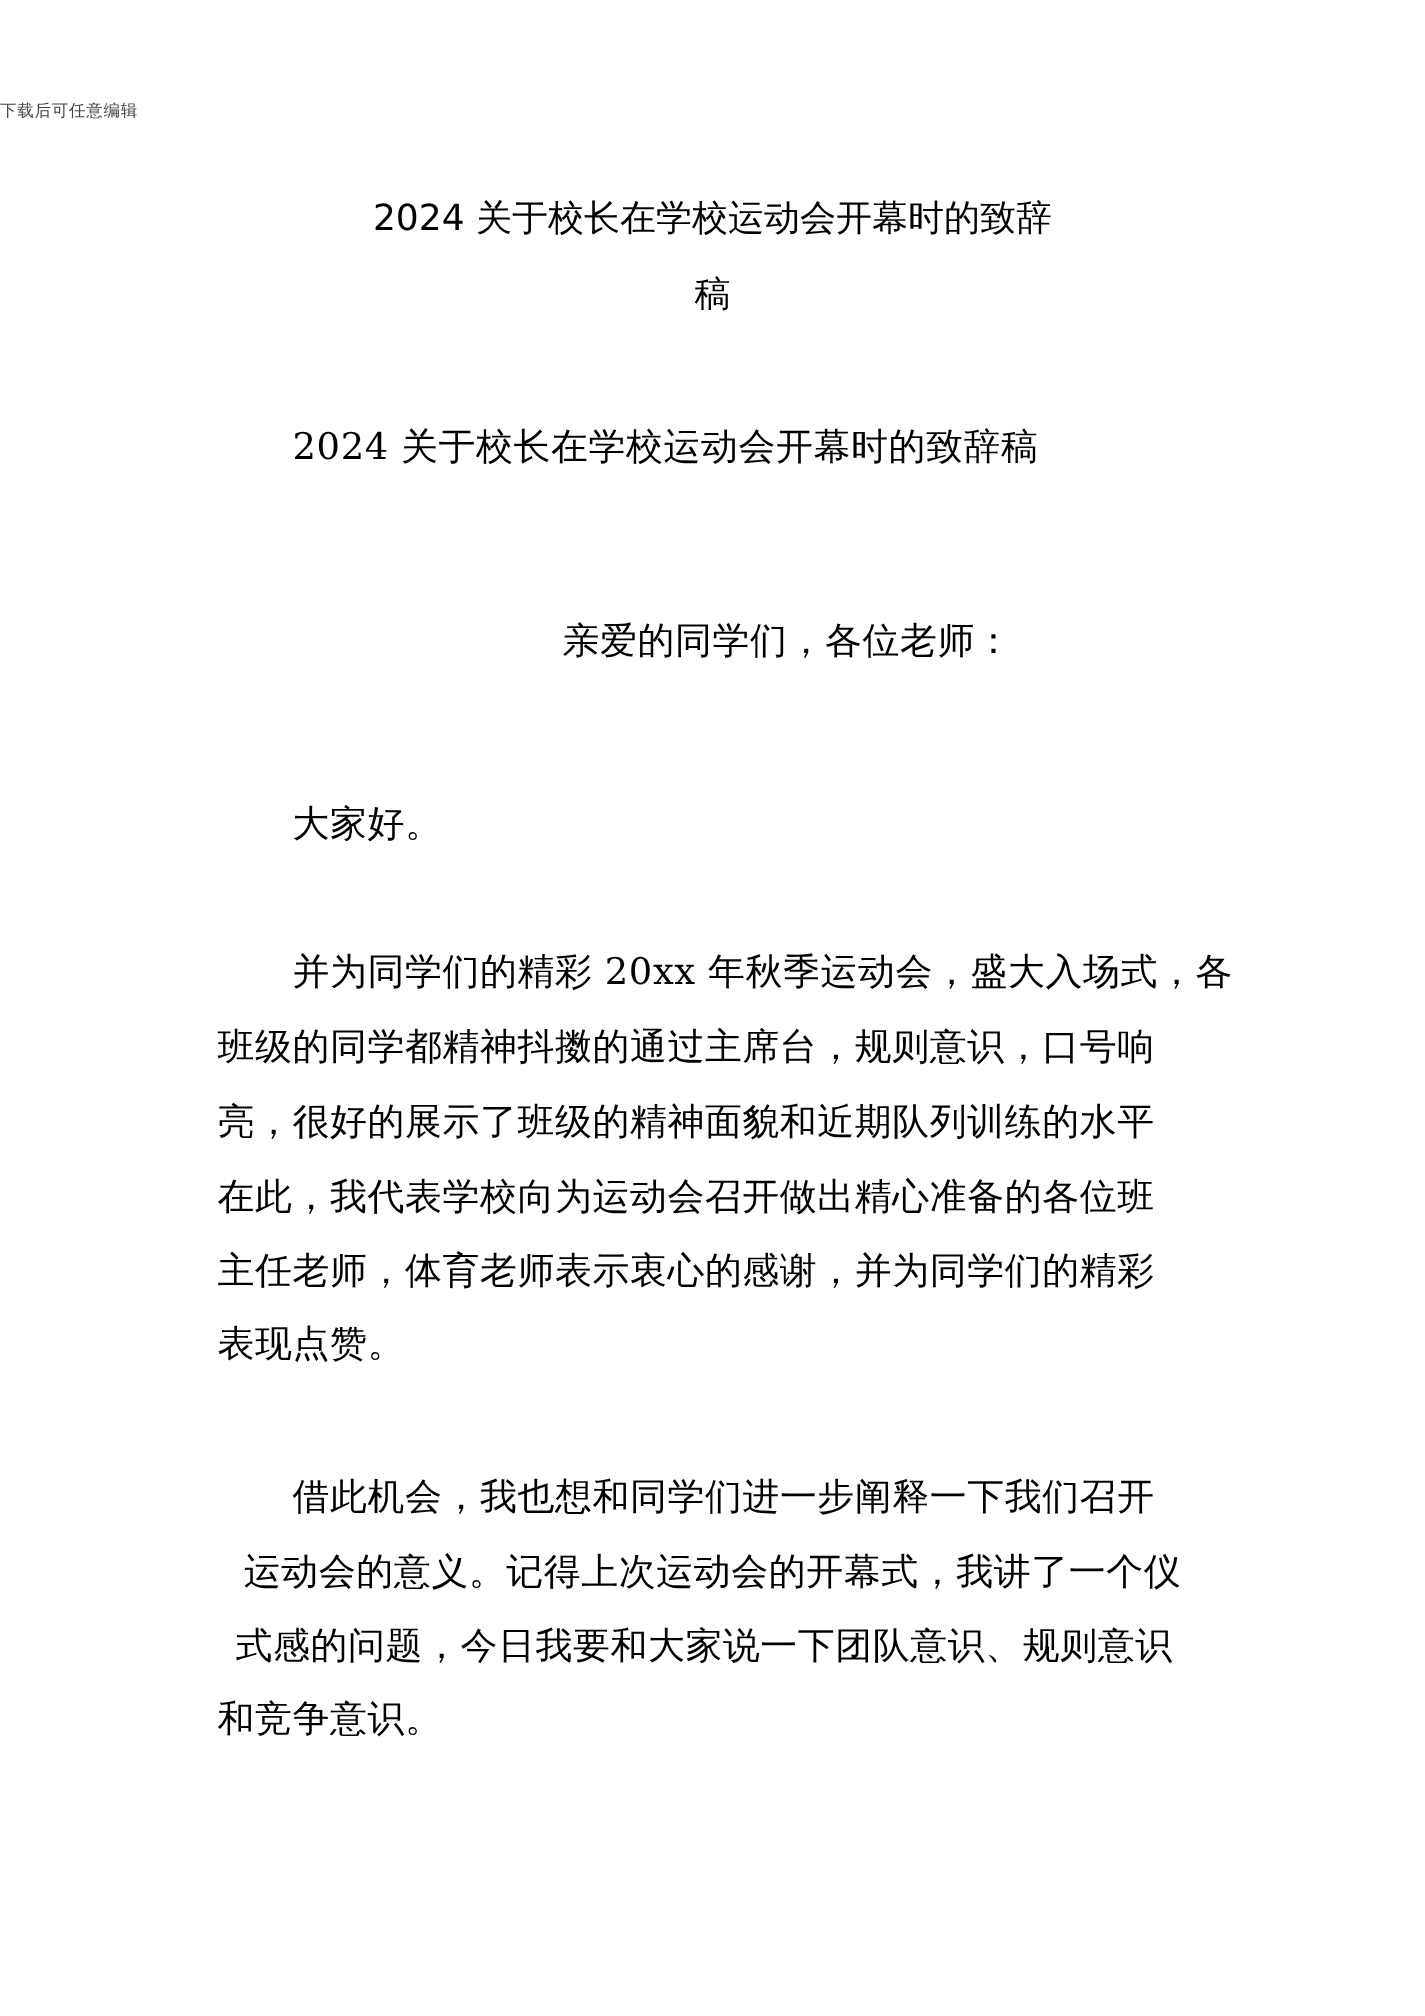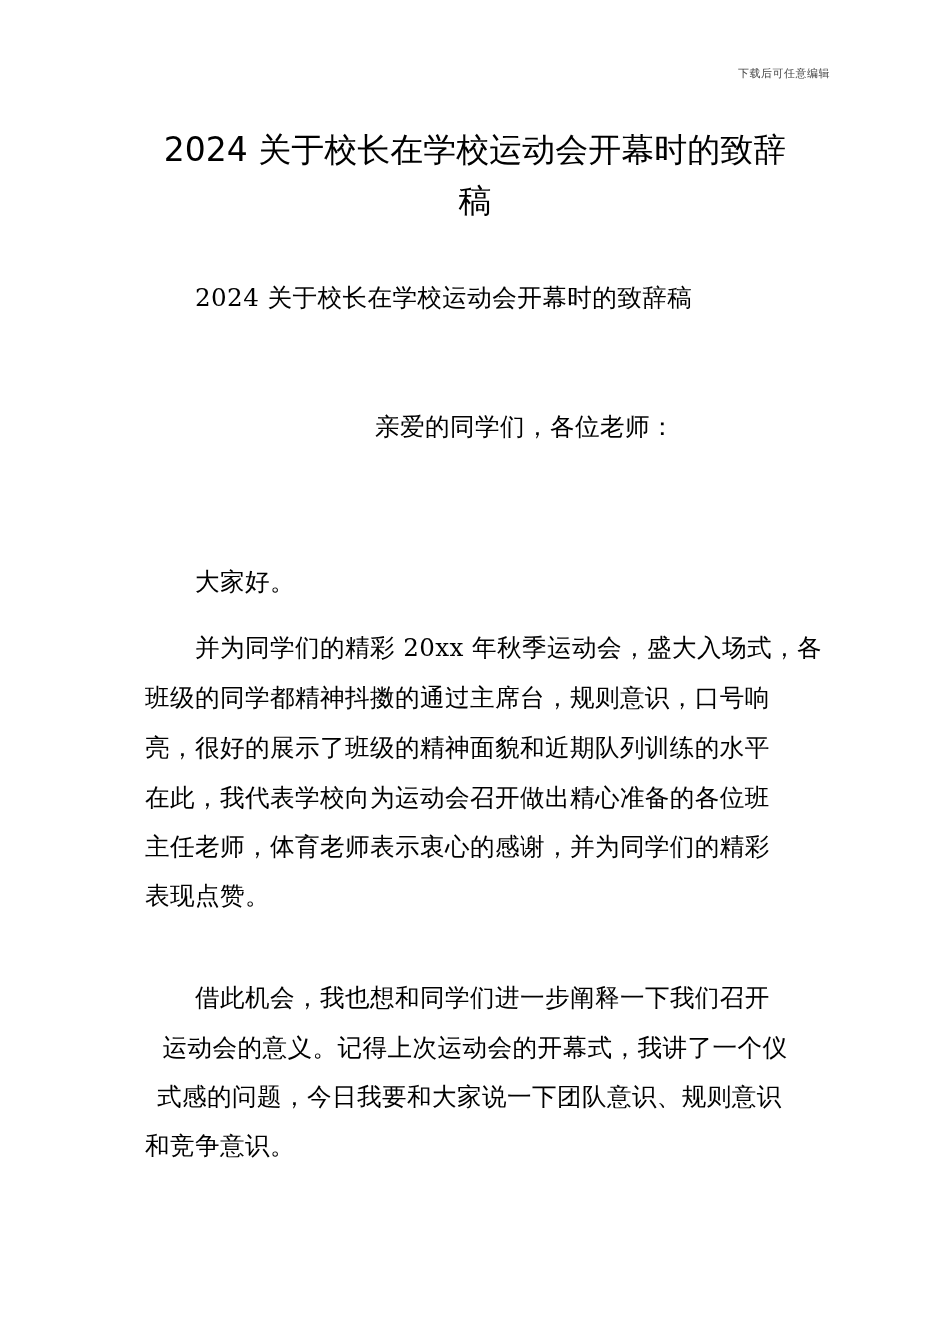--- a/index.html
+++ b/index.html
@@ -13,33 +13,33 @@
       position: relative;
       overflow: hidden;
       color: #111111;
       font-family: "DejaVu Serif", "Liberation Serif", serif;
     }
     .header-note {
       position: absolute;
       top: 66px;
       left: 0;
       width: 830px;
-      text-align: right;
+      text-align: left;
       font-size: 11px;
       color: #444444;
       font-family: Liberation Mono, monospace;
       letter-spacing: 0.5px;
     }
     .title {
       position: absolute;
       left: 0;
       width: 950px;
       text-align: center;
       font-family: "DejaVu Sans", "Liberation Sans", sans-serif;
-      font-size: 33px;
+      font-size: 24px;
       color: #000000;
       line-height: 1;
       white-space: nowrap;
     }
     .title.l1 { top: 133px; }
     .title.l2 { top: 184px; }
     .line {
       position: absolute;
       left: 145px;
       width: 660px;
@@ -56,21 +56,21 @@
 
 <div class="header-note">下载后可任意编辑</div>
 
 <div class="title l1">2024 关于校长在学校运动会开幕时的致辞</div>
 <div class="title l2">稿</div>
 
 <div class="line indent" style="top:286px;">2024 关于校长在学校运动会开幕时的致辞稿</div>
 
 <div class="line indent" style="top:415px;text-align:center;">亲爱的同学们，各位老师：</div>
 
-<div class="line indent" style="top:537px;margin-top:33px;">大家好。</div>
+<div class="line indent" style="top:537px;">大家好。</div>
 
 <div>
   <div class="line indent" style="top:636px;">并为同学们的精彩 20xx 年秋季运动会，盛大入场式，各</div>
   <div class="line" style="top:686px;">班级的同学都精神抖擞的通过主席台，规则意识，口号响</div>
   <div class="line" style="top:736px;">亮，很好的展示了班级的精神面貌和近期队列训练的水平</div>
   <div class="line" style="top:786px;">在此，我代表学校向为运动会召开做出精心准备的各位班</div>
   <div class="line" style="top:835px;">主任老师，体育老师表示衷心的感谢，并为同学们的精彩</div>
   <div class="line" style="top:884px;">表现点赞。</div>
 </div>
 

